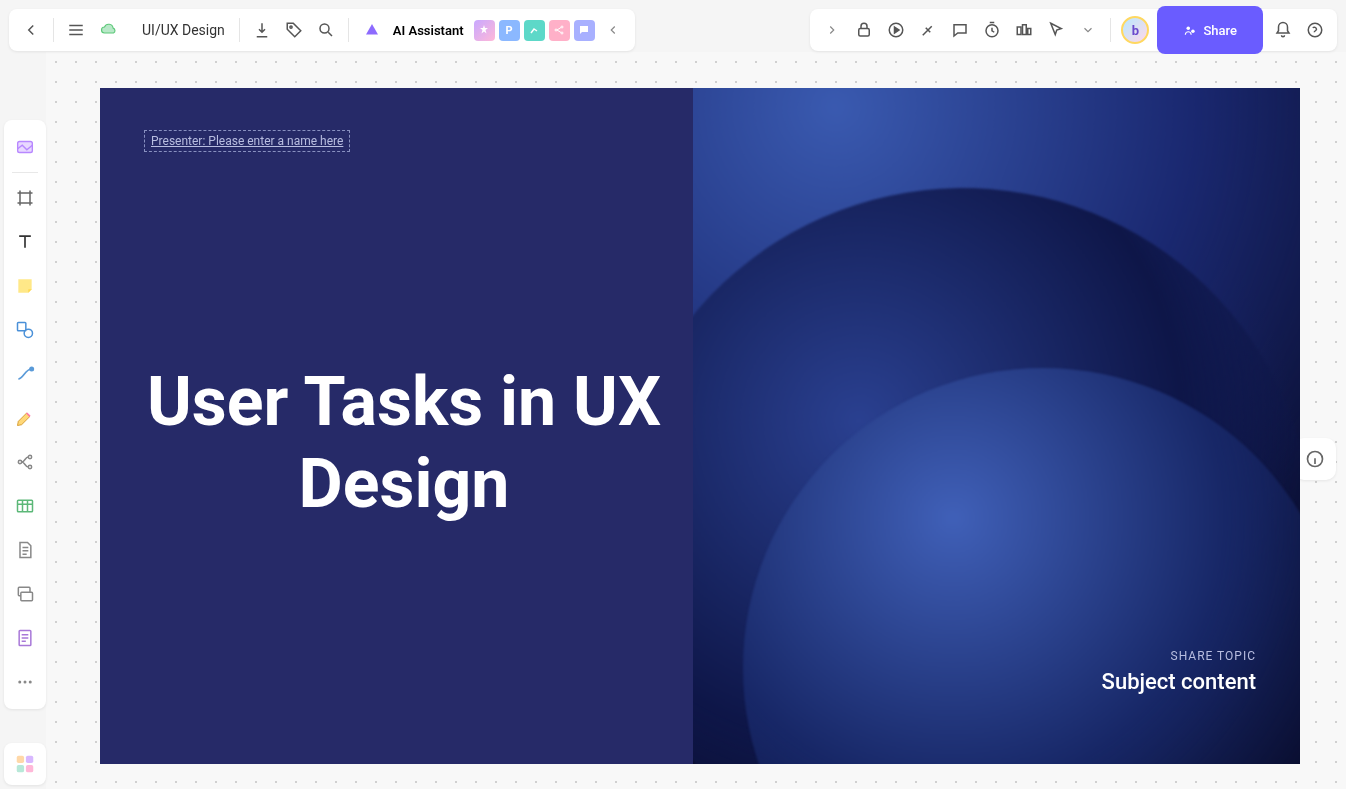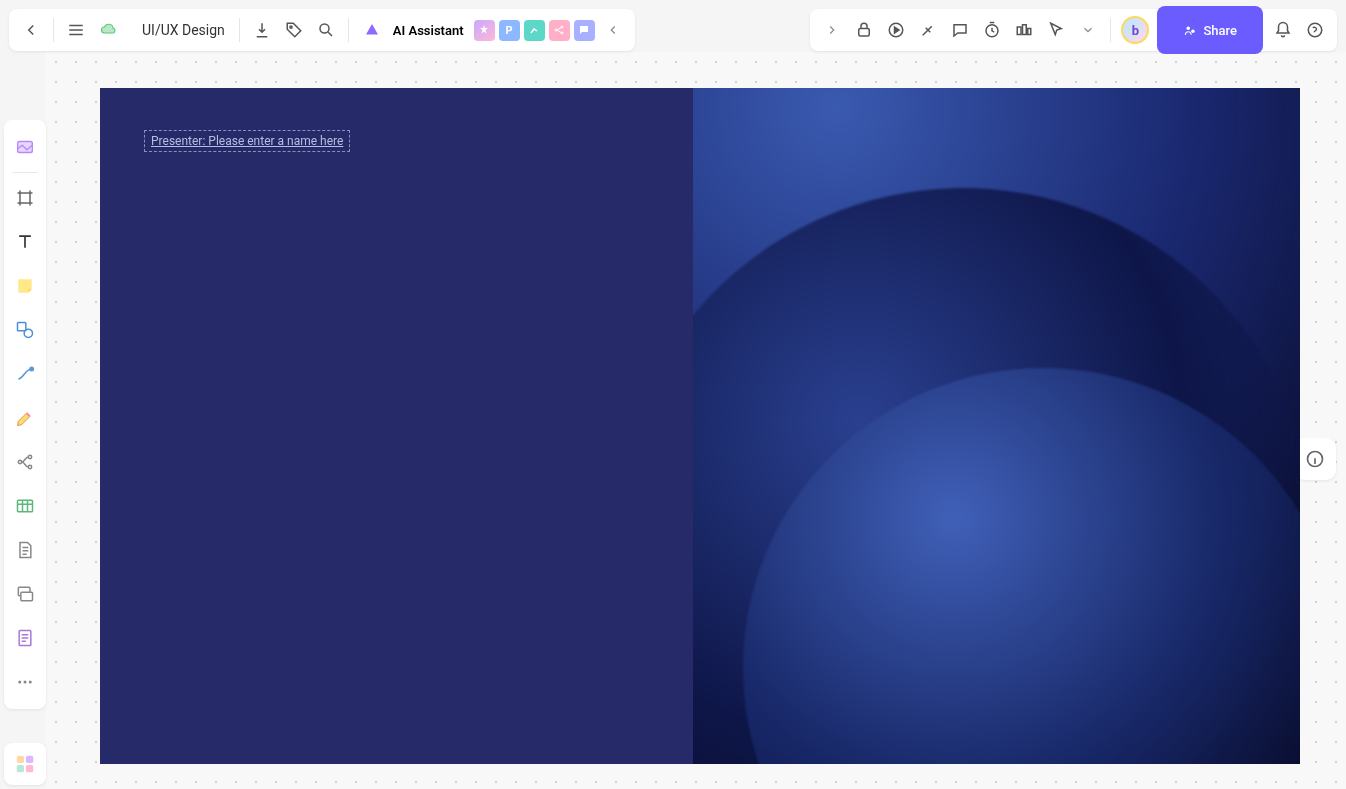--- a/index.html
+++ b/index.html
@@ -553,14 +553,19 @@
 
 <div class="slide">
   <div class="slide-left"></div>
   <div class="slide-right">
     <div class="wave wave1"></div>
     <div class="wave wave2"></div>
     <div class="wave wave3"></div>
   </div>
 
   <div class="presenter-box">Presenter: Please enter a name here</div>
-
+  <div class="title-text">User Tasks in UX Design</div>
+
+  <div class="share-topic">
+    <div class="share-topic-label">SHARE TOPIC</div>
+    <div class="share-topic-content">Subject content</div>
+  </div>
 </div>
 
 </body></html>

